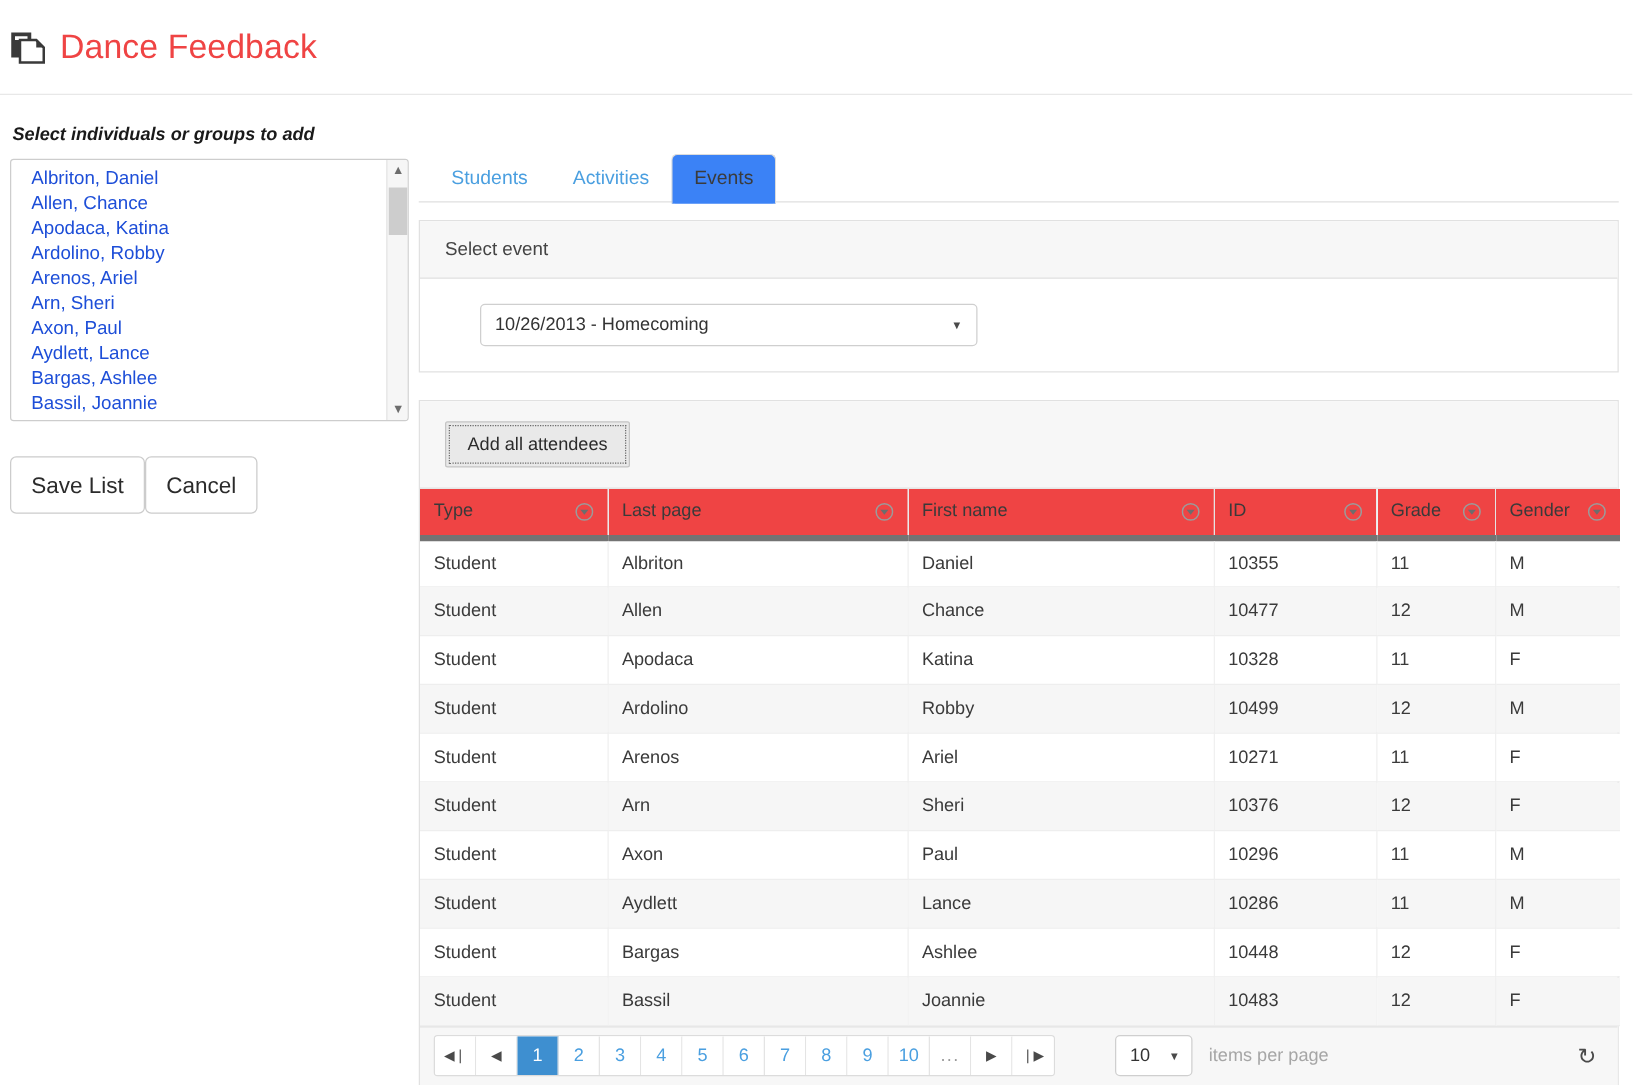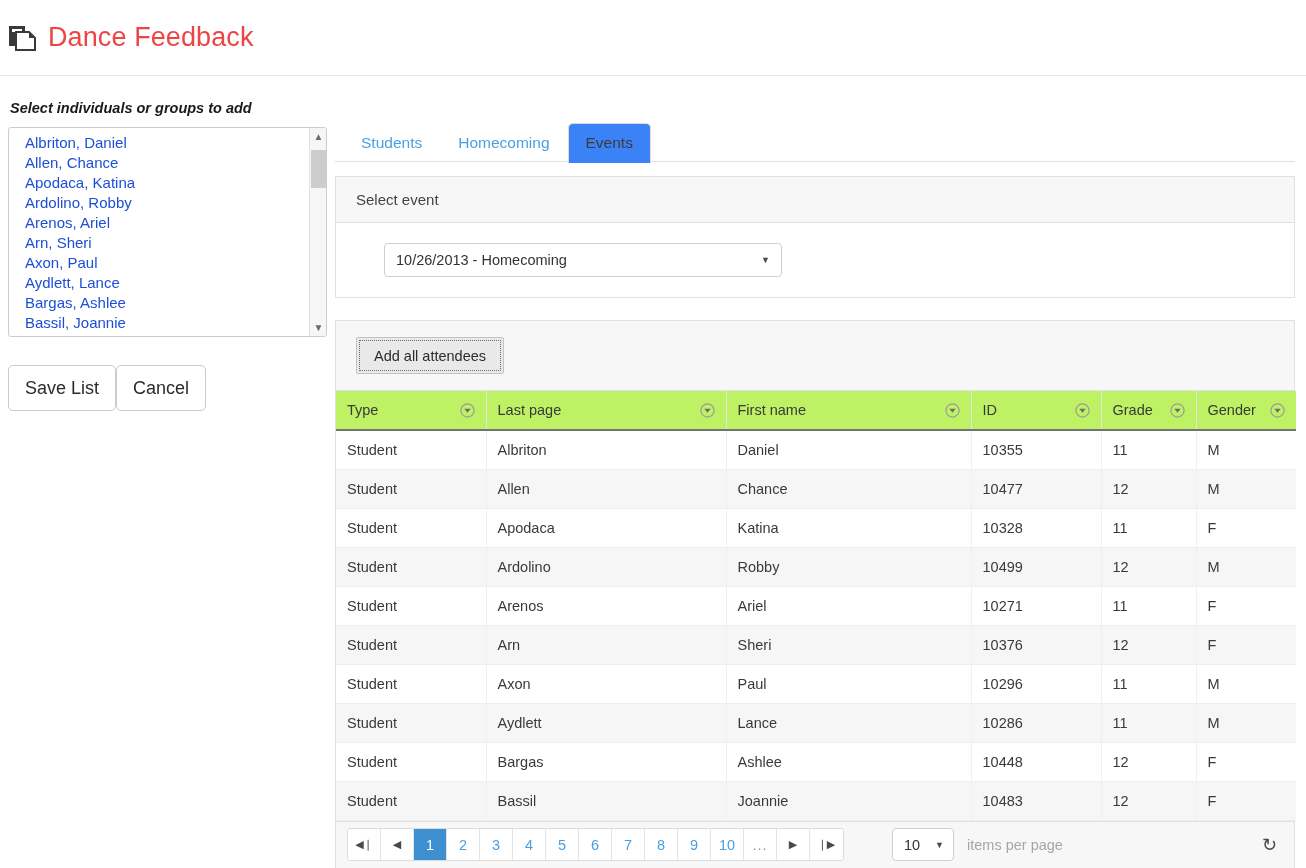--- a/index.html
+++ b/index.html
@@ -230,22 +230,22 @@
     cursor: pointer;
   }
 
   table.grid {
     width: 100%;
     border-collapse: collapse;
     table-layout: fixed;
     font-size: 14.5px;
   }
   table.grid th {
-    background: #bef264;
-    border-bottom: 2px solid #737373;
+    background: #ef4444;
+    border-bottom: 5px solid #737373;
     border-right: 1px solid #e4e4e4;
     text-align: right;
     font-weight: normal;
     color: #3a3a3a;
     padding: 0 11px;
     height: 39px;
     position: relative;
   }
   table.grid th:last-child { border-right: none; }
   table.grid th .th-inner {
@@ -394,21 +394,21 @@
     <div class="btn-row">
       <button class="btn-plain">Save List</button>
       <button class="btn-plain">Cancel</button>
     </div>
   </div>
 
   <div id="right-col">
 
     <div class="tabstrip" id="tabstrip">
         <div class="tab">Students</div>
-        <div class="tab">Homecoming</div>
+        <div class="tab">Activities</div>
         <div class="tab active">Events</div>
       </div>
 
     <div class="panel">
       <div class="panel-head">Select event</div>
       <div class="panel-body">
         <div class="dropdown">
           <span>10/26/2013 - Homecoming</span>
           <span class="caret">▼</span>
         </div>

